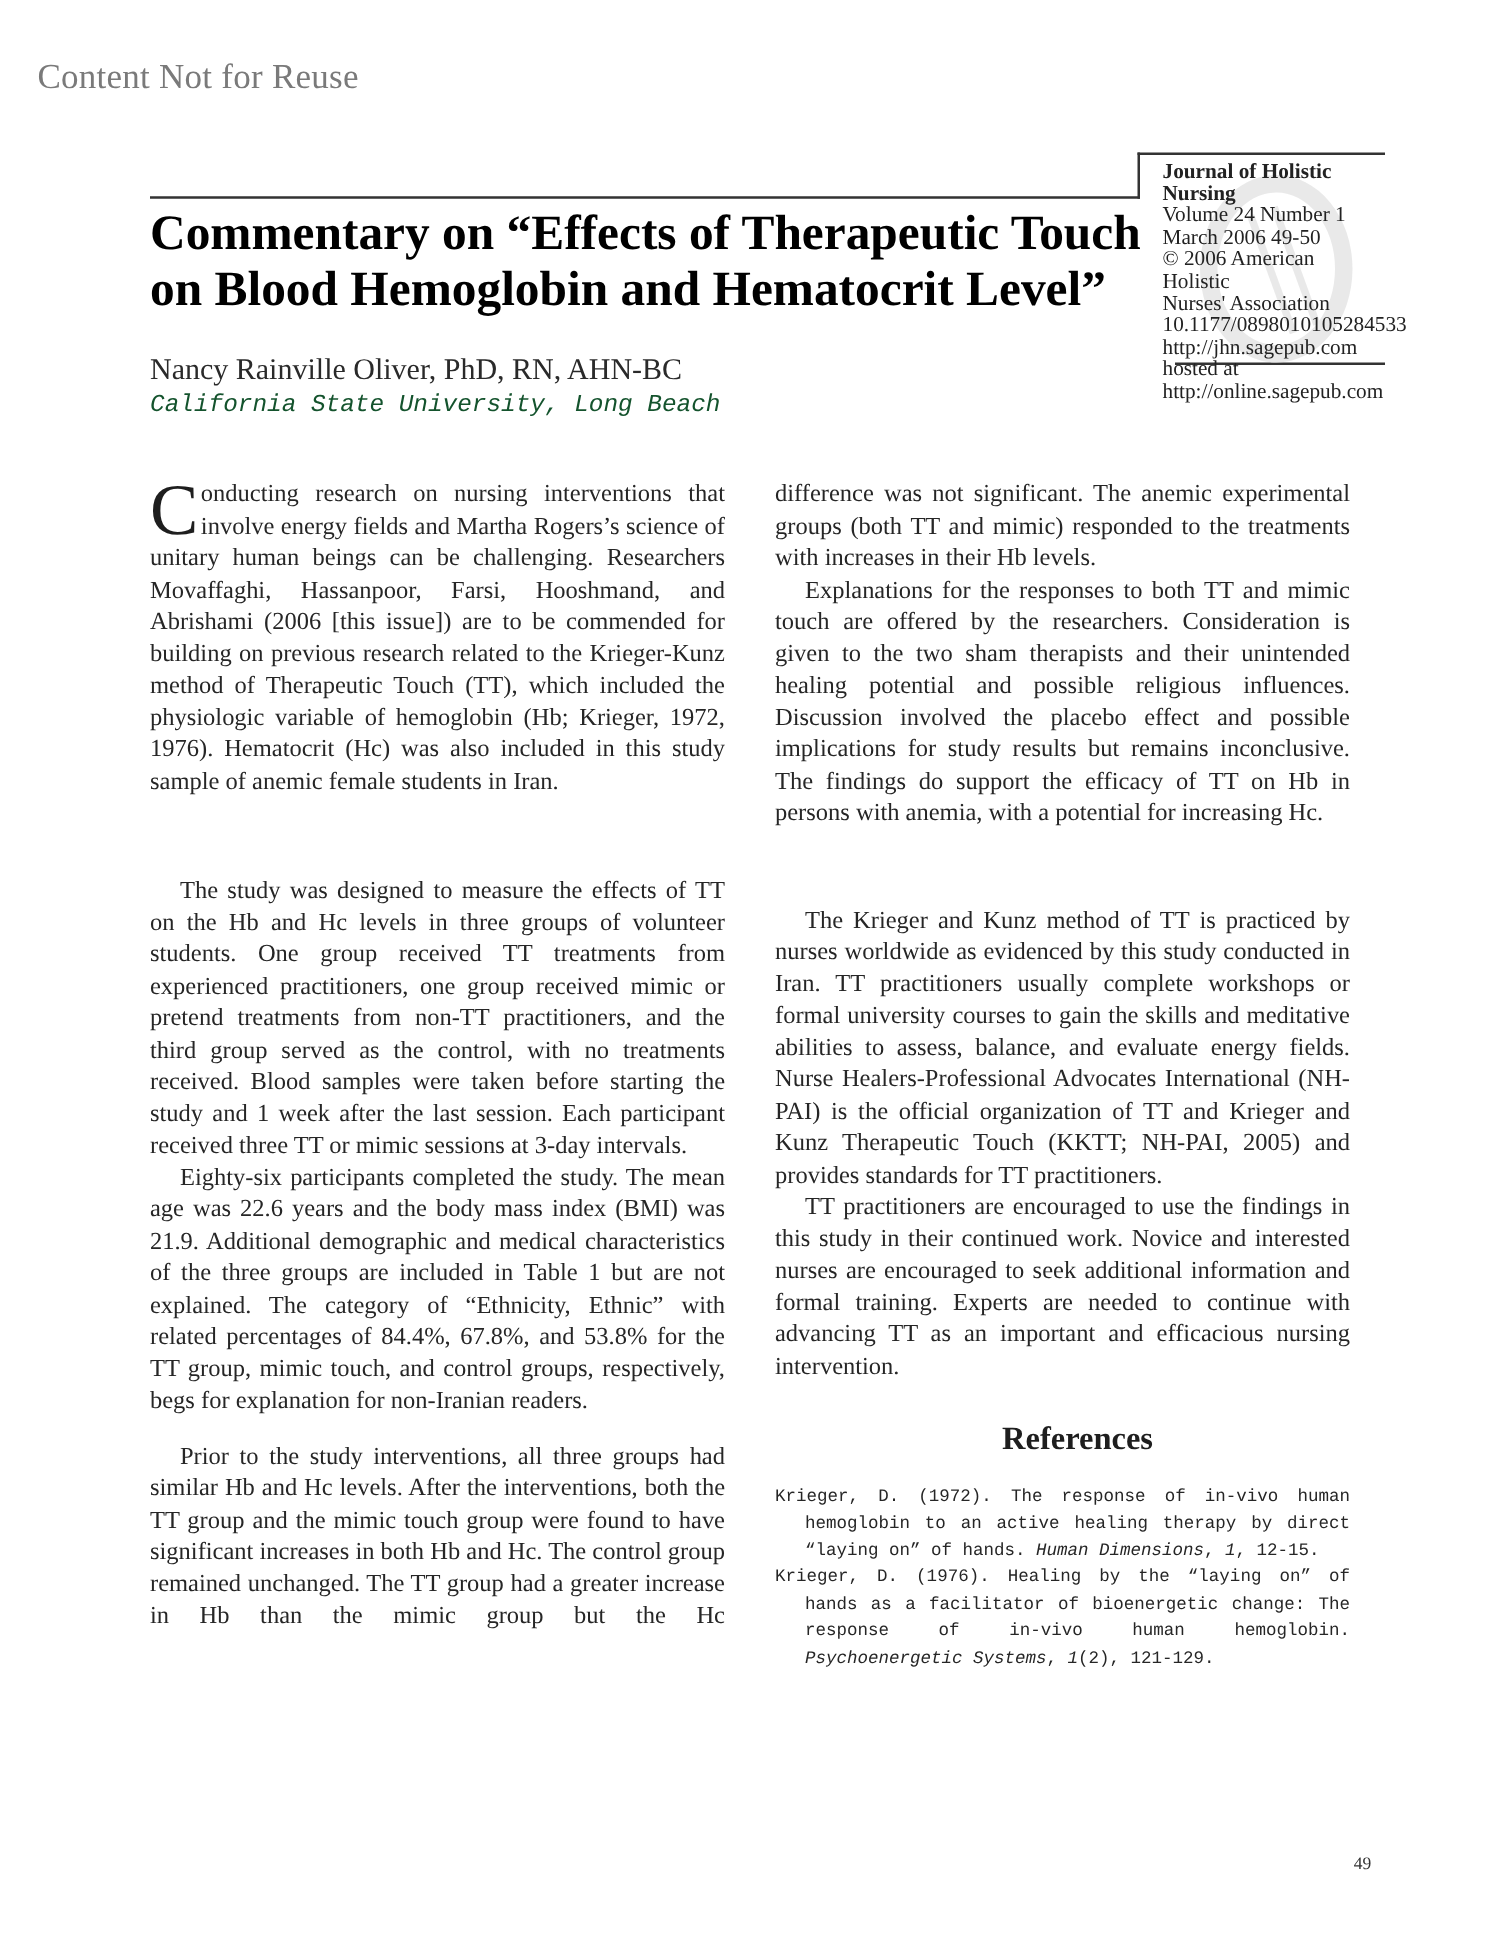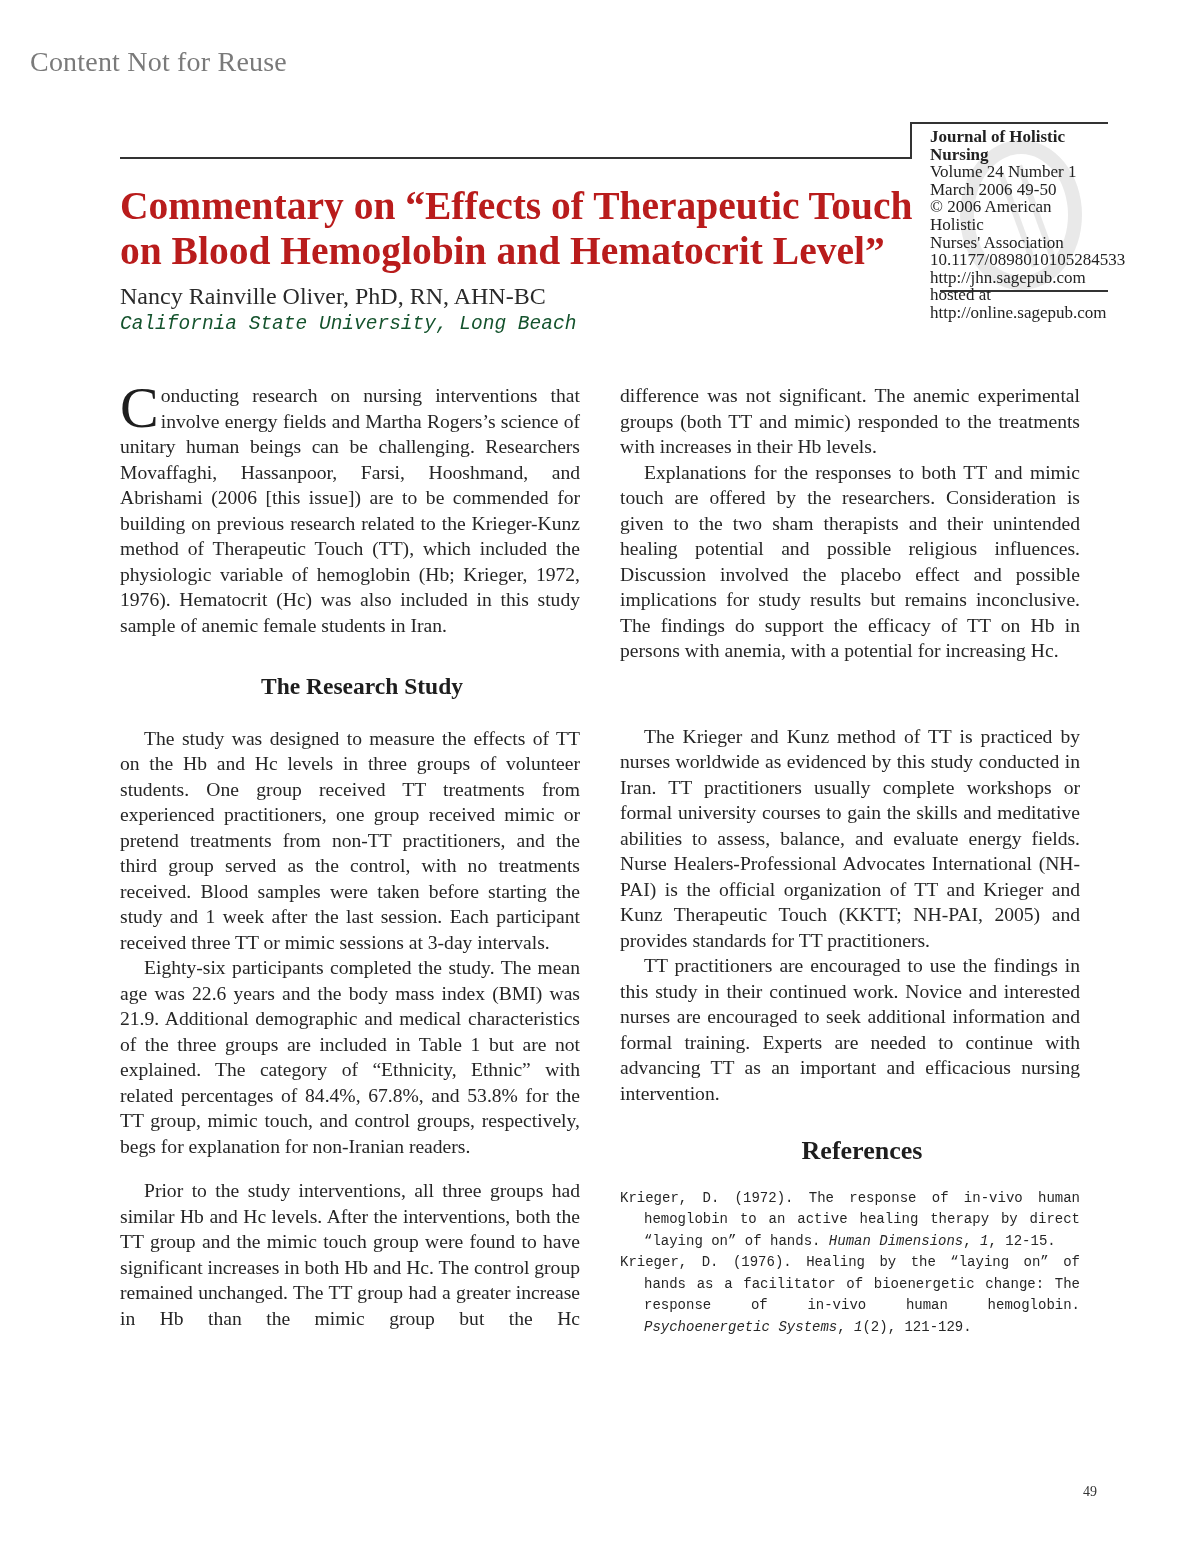--- a/index.html
+++ b/index.html
@@ -23,22 +23,22 @@
       position: absolute; left: 960px; top: 140px; width: 122px; height: 150px;
       border-radius: 50%; border: 14px solid #e6e6e6; box-sizing: border-box;
       opacity: 0.85;
     }
     .journal-logo::after {
       content: ""; position: absolute; left: 40px; top: 12px; width: 14px; height: 100px;
       border-left: 6px solid #e6e6e6; border-right: 6px solid #e6e6e6;
       transform: rotate(-20deg);
     }
     .title {
-      position: absolute; left: 120px; top: 184px; width: 800px;
-      font-size: 39.5px; font-weight: bold; line-height: 45px; color: #b91c1c;
+      position: absolute; left: 120px; top: 164px; width: 800px;
+      font-size: 39.5px; font-weight: bold; line-height: 45px; color: #000000;
       margin: 0;
     }
     .author {
       position: absolute; left: 120px; top: 283px; font-size: 24px; color: #2a2a2a;
     }
     .affil {
       position: absolute; left: 120px; top: 313px; font-size: 19.5px; font-style: italic; color: #14532d; font-family: Liberation Mono, monospace;
     }
     .col {
       position: absolute; width: 460px; font-size: 19.6px; line-height: 25.5px;
@@ -91,21 +91,20 @@
 <h1 class="title">
   <span>Commentary on “Effects of Therapeutic Touch</span><br>
   <span>on Blood Hemoglobin and Hematocrit Level”</span>
 </h1>
 <div class="author">Nancy Rainville Oliver, PhD, RN, AHN-BC</div>
 <div class="affil">California State University, Long Beach</div>
 
 <div class="col col-left">
   <p class="noindent"><span class="dropcap">C</span><span>onducting research on nursing interventions that involve energy fields and Martha Rogers’s science of unitary human beings can be challenging. Researchers Movaffaghi, Hassanpoor, Farsi, Hooshmand, and Abrishami (2006 [this issue]) are to be commended for building on previous research related to the Krieger-Kunz method of Therapeutic Touch (TT), which included the physiologic variable of hemoglobin (Hb; Krieger, 1972, 1976). Hematocrit (Hc) was also included in this study sample of anemic female students in Iran.</span></p>
   <div style="height:36px;"></div>
-  <p class="sec-head">The Research Study</p>
   <div style="height:26px;"></div>
   <p>The study was designed to measure the effects of TT on the Hb and Hc levels in three groups of volunteer students. One group received TT treatments from experienced practitioners, one group received mimic or pretend treatments from non-TT practitioners, and the third group served as the control, with no treatments received. Blood samples were taken before starting the study and 1 week after the last session. Each participant received three TT or mimic sessions at 3-day intervals.</p>
   <p>Eighty-six participants completed the study. The mean age was 22.6 years and the body mass index (BMI) was 21.9. Additional demographic and medical characteristics of the three groups are included in Table 1 but are not explained. The category of “Ethnicity, Ethnic” with related percentages of 84.4%, 67.8%, and 53.8% for the TT group, mimic touch, and control groups, respectively, begs for explanation for non-Iranian readers.</p>
   <p style="text-align-last: justify; margin-top: 19px;">Prior to the study interventions, all three groups had similar Hb and Hc levels. After the interventions, both the TT group and the mimic touch group were found to have significant increases in both Hb and Hc. The control group remained unchanged. The TT group had a greater increase in Hb than the mimic group but the Hc</p>
 </div>
 
 <div class="col col-right">
   <p class="noindent">difference was not significant. The anemic experimental groups (both TT and mimic) responded to the treatments with increases in their Hb levels.</p>
   <p>Explanations for the responses to both TT and mimic touch are offered by the researchers. Consideration is given to the two sham therapists and their unintended healing potential and possible religious influences. Discussion involved the placebo effect and possible implications for study results but remains inconclusive. The findings do support the efficacy of TT on Hb in persons with anemia, with a potential for increasing Hc.</p>
   <div style="height:34px;"></div>

